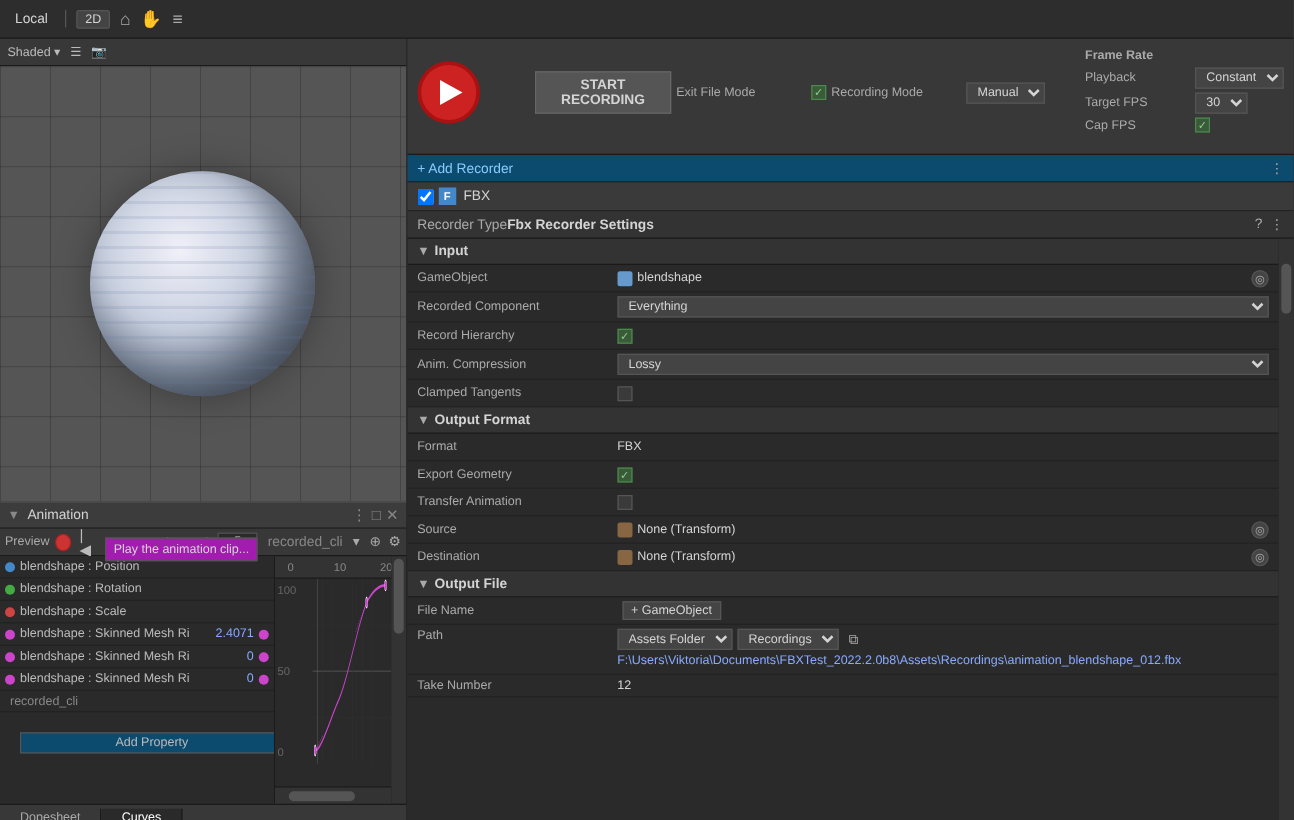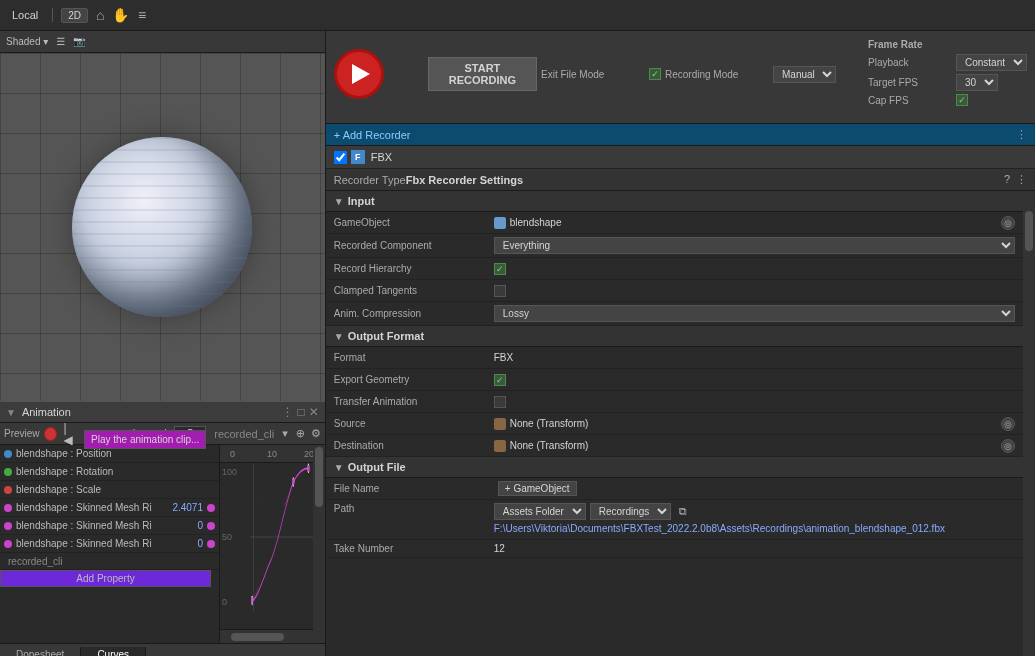--- a/index.html
+++ b/index.html
@@ -42,21 +42,21 @@
     
     .anim-body { display: flex; flex: 1; overflow: hidden; }
     .anim-tracks { width: 220px; background: #2a2a2a; border-right: 1px solid #1a1a1a; overflow-y: auto; }
     .anim-track { height: 18px; display: flex; align-items: center; padding: 0 4px; gap: 4px; border-bottom: 1px solid #222; }
     .track-icon { width: 8px; height: 8px; border-radius: 50%; flex-shrink: 0; }
     .track-name { font-size: 10px; color: #bbb; flex: 1; white-space: nowrap; overflow: hidden; text-overflow: ellipsis; }
     .track-value { font-size: 10px; color: #88aaff; width: 40px; text-align: right; }
     .track-dot { width: 8px; height: 8px; border-radius: 50%; background: #cc44cc; cursor: pointer; }
     
     .clip-name { font-size: 10px; color: #888; padding: 2px 4px; white-space: nowrap; overflow: hidden; }
-    .add-property-btn { margin: 0; background: #6d28d9; border: 1px solid #555; color: #bbb; font-size: 10px; padding: 2px 8px; cursor: pointer; width: calc(100% - 8px); }
+    .add-property-btn { margin: 16px; background: #0c4a6e; border: 1px solid #555; color: #bbb; font-size: 10px; padding: 2px 8px; cursor: pointer; width: calc(100% - 8px); }
     
     .anim-timeline { flex: 1; background: #2a2a2a; overflow: hidden; position: relative; }
     .timeline-ruler { height: 18px; background: #333; border-bottom: 1px solid #1a1a1a; display: flex; align-items: center; position: relative; }
     .ruler-mark { position: absolute; top: 4px; font-size: 9px; color: #888; }
     
     .anim-footer { height: 22px; background: #383838; display: flex; align-items: center; border-top: 1px solid #1a1a1a; }
     .anim-tab { padding: 2px 16px; font-size: 10px; color: #aaa; cursor: pointer; border-right: 1px solid #1a1a1a; }
     .anim-tab.active { color: #fff; background: #2a2a2a; }
     
     
@@ -408,32 +408,32 @@
         <div class="field-row">
           <span class="field-label">Record Hierarchy</span>
           <div class="field-value">
             <div class="check-box">
                 <span class="check-mark">✓</span>
               </div>
           </div>
         </div>
 
         <div class="field-row">
-          <span class="field-label">Clamped Tangents</span>
-          <div class="field-value">
-            <div class="empty-check"></div>
-          </div>
-        </div>
-
-        <div class="field-row">
           <span class="field-label">Anim. Compression</span>
           <div class="field-value">
             <select class="field-select">
               <option>Lossy</option>
             </select>
+          </div>
+        </div>
+
+        <div class="field-row">
+          <span class="field-label">Clamped Tangents</span>
+          <div class="field-value">
+            <div class="empty-check"></div>
           </div>
         </div>
 
         <div class="section-header">
           <span class="section-arrow">▼</span>
           <span class="section-title">Output Format</span>
         </div>
 
         <div class="field-row">
           <span class="field-label">Format</span>

